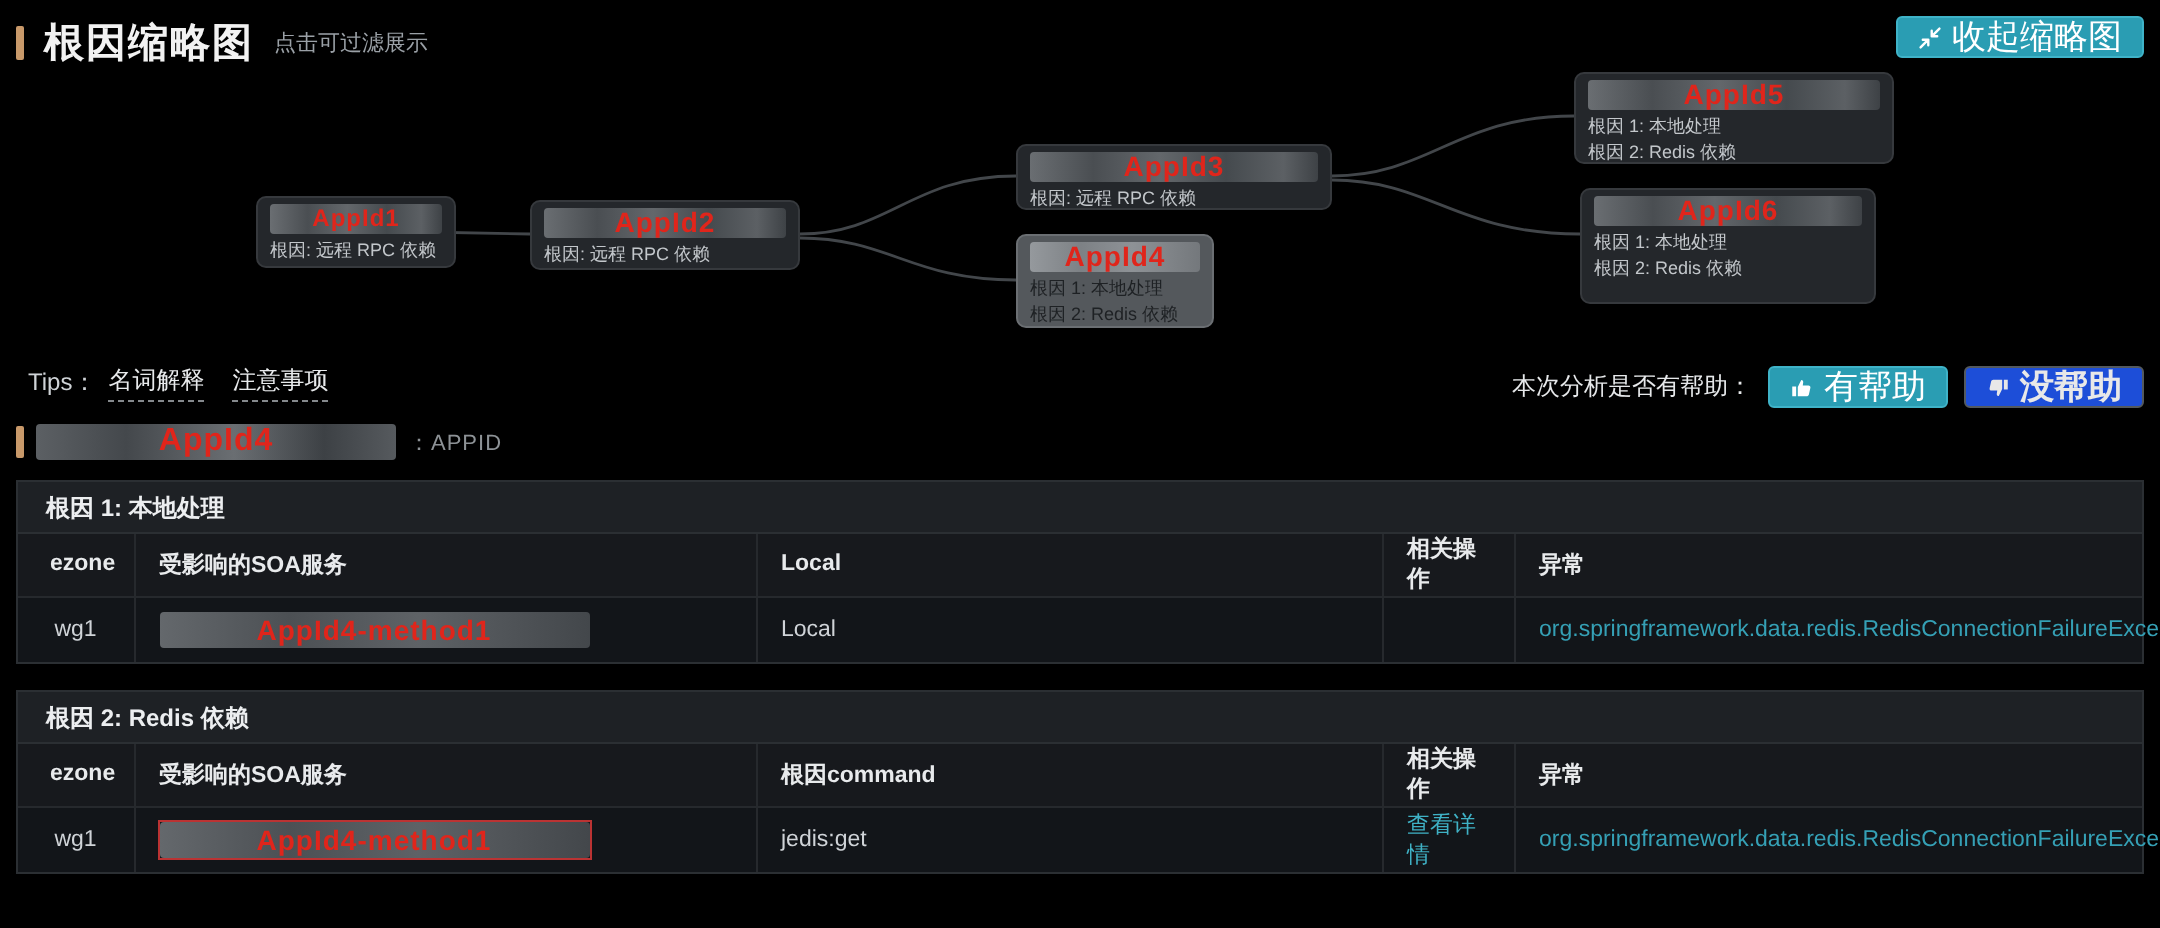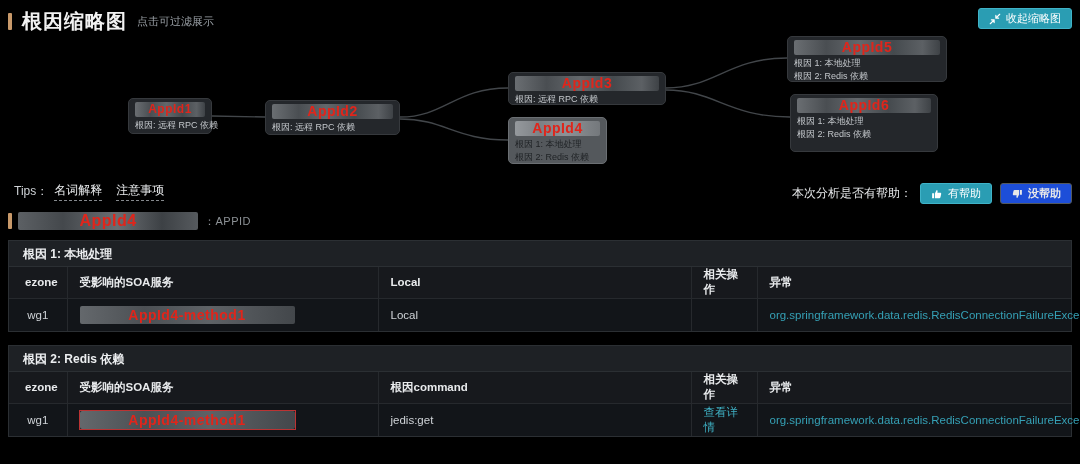--- a/index.html
+++ b/index.html
@@ -7,21 +7,21 @@
   body { font-family:"Liberation Sans","DejaVu Sans",sans-serif; }
   #stage { position:relative; width:1080px; height:464px; background:#000; overflow:hidden; }
 
   
   .page-header { position:absolute; top:8px; left:8px; display:flex; align-items:center; gap:10px; }
   .accent-bar { display:inline-block; width:4px; height:17px; background:#c8996a; border-radius:1px; }
   .page-title { color:#f2f2f2; font-size:20px; font-weight:bold; letter-spacing:1px; }
   .page-subtitle { color:#9aa0a6; font-size:11px; }
 
   .btn { display:inline-flex; align-items:center; gap:5px; height:21px; padding:0 10px;
-         border-radius:3px; font-size:11px; cursor:pointer; border:1px solid transparent; white-space:nowrap; }
+         border-radius:3px; font-size:17px; cursor:pointer; border:1px solid transparent; white-space:nowrap; }
   .btn-teal { background:#2a9db3; border-color:#3fb3c8; color:#fff; }
   .btn-dark { background:#1d4ed8; border-color:#53595e; color:#e8e8e8;font-weight:bold; }
   .collapse-btn { position:absolute; top:8px; right:8px; }
 
   
   #edges { position:absolute; top:0; left:0; pointer-events:none; }
   .node { position:absolute; background:#24272b; border:1px solid #36393d; border-radius:5px;
           padding:3px 6px 2px 6px; }
   .node--selected { background:#54585c; border-color:#6b6f73; }
   .node-title { position:relative; height:15px; margin-bottom:2px; }
@@ -87,21 +87,21 @@
   </div>
 
   <svg id="edges" width="1080" height="180">
     <path d="M212,116 L265,117" stroke="#42464a" stroke-width="1.4" fill="none"></path>
     <path d="M400,117 C445,117 455,88 508,88" stroke="#42464a" stroke-width="1.4" fill="none"></path>
     <path d="M400,119 C445,119 455,140 508,140" stroke="#42464a" stroke-width="1.4" fill="none"></path>
     <path d="M666,88 C715,88 728,58 787,58" stroke="#42464a" stroke-width="1.4" fill="none"></path>
     <path d="M666,90 C715,90 728,117 790,117" stroke="#42464a" stroke-width="1.4" fill="none"></path>
   </svg>
 
-  <div class="node" style="left:128px;top:98px;width:84px;height:36px;">
+  <div class="node" style="left:128px;top:98px;width:100px;height:36px;">
     <div class="node-title">
         <span class="redact-bar"></span>
       <span class="red-label" style="font-size:12px;">AppId1</span>
       </div>
     <div class="node-line">根因: 远程 RPC 依赖</div>
   </div>
 
   <div class="node" style="left:265px;top:100px;width:135px;height:35px;">
     <div class="node-title">
         <span class="redact-bar"></span>

